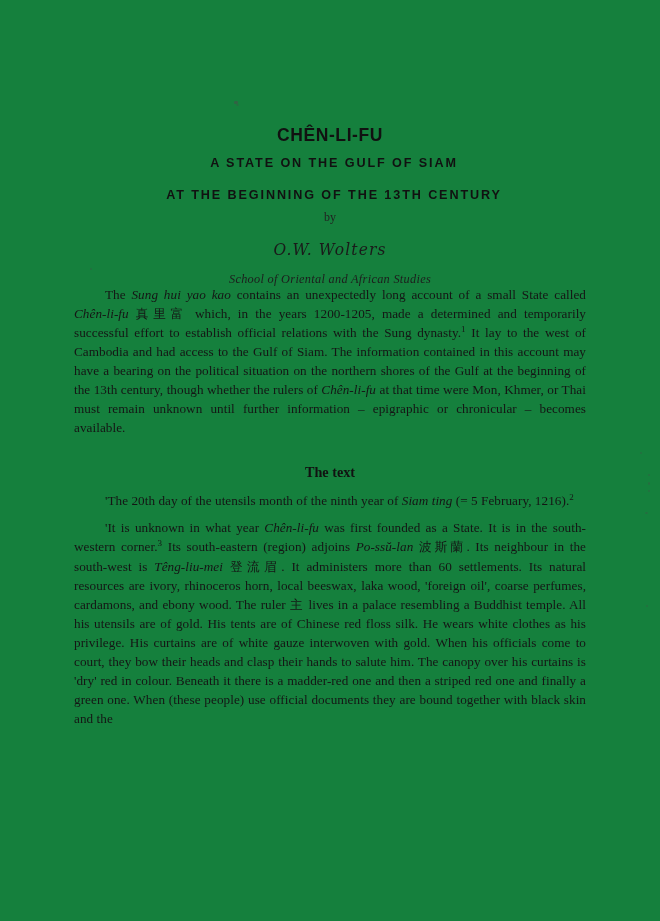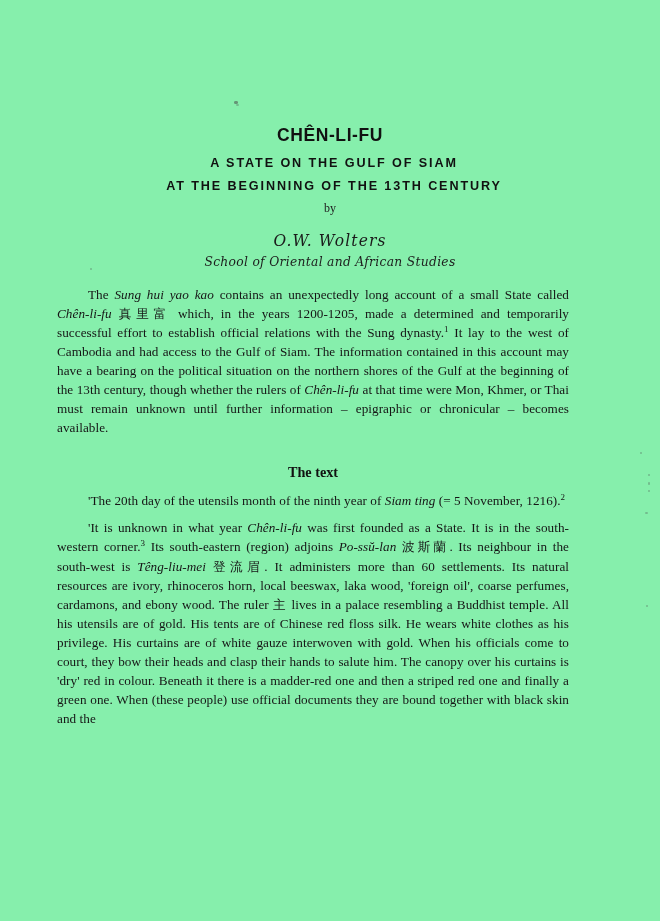--- a/index.html
+++ b/index.html
@@ -11,21 +11,21 @@
     width: 660px;
     height: 921px;
     overflow: hidden;
     font-family: "Liberation Serif", serif;
     color: #141414;
     position: relative;
   }
   .page {
     position: absolute;
     inset: 0;
-    background: #86efac;
+    background: #15803d;
   }
   
   .speck {
     position: absolute;
     background: #4a4a4a;
     border-radius: 40%;
     opacity: .55;
   }
   .speck.faint { opacity: .3; }
 
@@ -50,21 +50,21 @@
     font-family: "Liberation Sans", sans-serif;
     font-weight: bold;
     font-size: 12.6px;
     letter-spacing: 1.9px;
     color: #111;
     margin: 0;
     line-height: 1.55;
     margin-top: 9px;
     padding-left: 8px;
   }
-  .doc-subtitle.second { margin-top: 3px; text-align: center; }
+  .doc-subtitle.second { margin-top: 12px; text-align: center; }
   .by-line {
     font-family: "Liberation Serif", serif;
     font-size: 12px;
     margin: 16px;
     margin-top: 5px;
     line-height: 1.2;
     color: #222;
   }
   .author {
     font-family: "DejaVu Serif", serif;
@@ -78,26 +78,26 @@
   }
   .affil {
     font-family: "DejaVu Serif", serif;
     font-style: italic;
     font-size: 12.3px;
     margin: 0;
     line-height: 1.45;
     color: #1d1d1d;
     letter-spacing: .3px;
   }
-  .affil.first { margin-top: 4px; }
+  .affil.first { margin-top: 12px; font-family: Liberation Serif, serif; }
 
   
   .body-area {
     position: absolute;
-    left: 57px;
+    left: 74px;
     top: 285px;
     width: 512px;
   }
   p.para {
     margin: 0;
     font-size: 13.2px;
     line-height: 19.05px;
     text-align: justify;
     text-justify: inter-word;
     letter-spacing: .05px;
@@ -157,20 +157,20 @@
   <div class="body-area">
 
     <p class="para indent"><span>The </span><i class="it">Sung hui yao kao</i><span> contains an unexpectedly long account of a small State called </span><i class="it">Chên-li-fu</i>&nbsp;<span class="han">真里富</span><span> which, in the years 1200-1205, made a determined and temporarily successful effort to establish official relations with the Sung dynasty.</span><sup>1</sup><span>   It lay to the west of Cambodia and had access to the Gulf of Siam. The information contained in this account may have a bearing on the political situation on the northern shores of the Gulf at the beginning of the 13th century, though whether the rulers of </span><i class="it">Chên-li-fu</i><span> at that time were Mon, Khmer, or Thai must remain unknown until further information – epigraphic or chronicular – becomes available.</span></p>
 
     <div class="gap-before-head"></div>
 
     <h2 class="section-head">The text</h2>
 
     <div class="gap-after-head"></div>
 
-    <p class="para indent"><span>'The 20th day of the utensils month of the ninth year of </span><i class="it">Siam ting</i><span> (= 5 November, 1216).</span><sup>2</sup></p>
+    <p class="para indent"><span>'The 20th day of the utensils month of the ninth year of </span><i class="it">Siam ting</i><span> (= 5 February, 1216).</span><sup>2</sup></p>
 
     <div class="gap-para"></div>
 
     <p class="para indent"><span>'It is unknown in what year </span><i class="it">Chên-li-fu</i><span> was first founded as a State. It is in the south-western corner.</span><sup>3</sup><span>  Its south-eastern (region) adjoins </span><i class="it">Po-ssŭ-lan</i>&nbsp;<span class="han">波斯蘭</span><span>.   Its neighbour in the south-west is </span><i class="it">Têng-liu-mei</i>&nbsp;<span class="han">登流眉</span><span>.  It administers more than 60 settlements.   Its natural resources are ivory, rhinoceros horn, local beeswax, laka wood, 'foreign oil', coarse perfumes, cardamons, and ebony wood.   The ruler </span><span class="han">主</span><span> lives in a palace resembling a Buddhist temple.  All his utensils are of gold. His tents are of Chinese red floss silk.   He wears white clothes as his privilege.   His curtains are of white gauze interwoven with gold.   When his officials come to court, they bow their heads and clasp their hands to salute him.   The canopy over his curtains is 'dry' red in colour. Beneath it there is a madder-red one and then a striped red one and finally a green one.   When (these people) use official documents they are bound together with black skin and the</span></p>
 
   </div>
 </div>
 
 </body></html>

